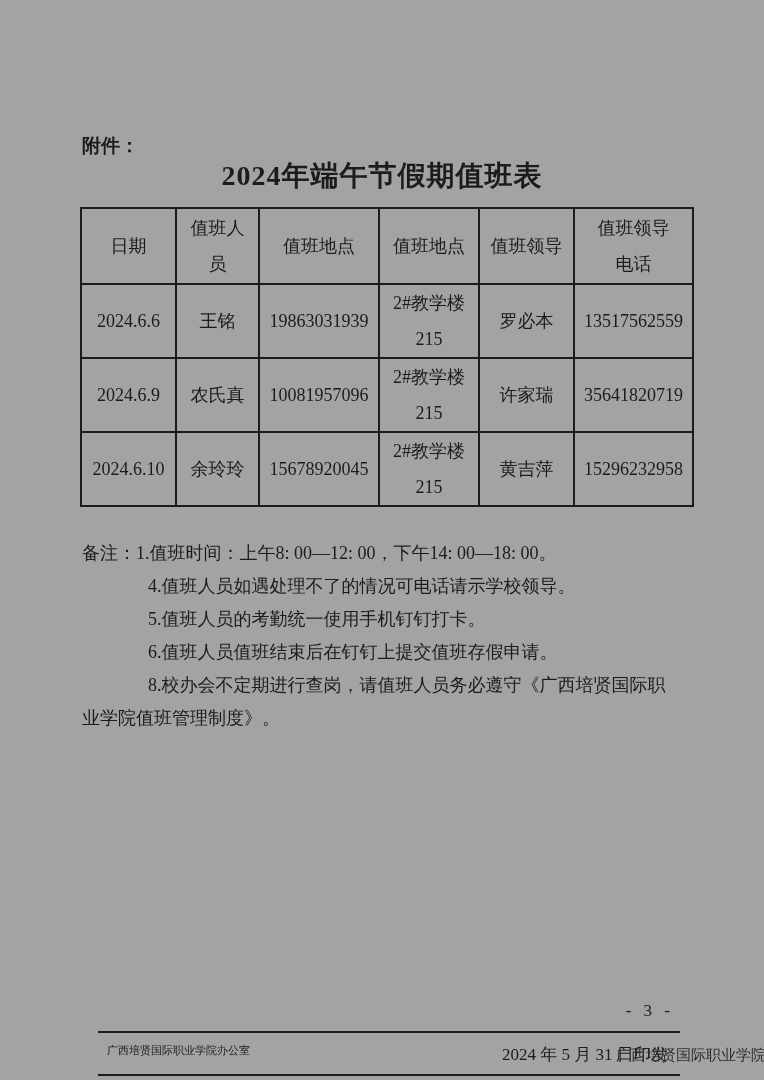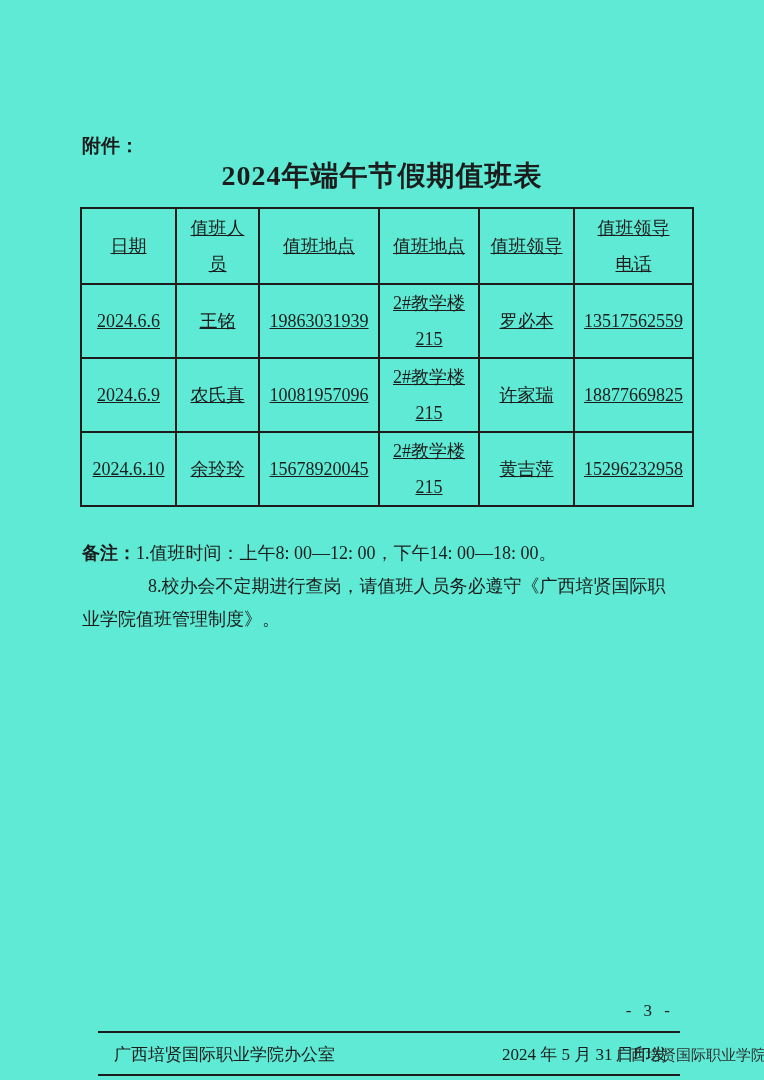--- a/index.html
+++ b/index.html
@@ -4,21 +4,21 @@
 <style>
   * { box-sizing: border-box; margin: 0; padding: 0; }
   html, body { background: #e8e8e8; }
   body { font-family: "Liberation Serif", "DejaVu Serif", serif; }
 
   .page {
     position: relative;
     width: 764px;
     height: 1080px;
     margin: 0 auto;
-    background: #5eead4;
+    background: #a3a3a3;
     color: #1c1c1c;
     overflow: hidden;
   }
 
   .attachment {
     padding-top: 133px;
     margin-left: 82px;
     font-size: 19px;
     font-weight: bold;
     line-height: 25px;
@@ -39,32 +39,31 @@
     table-layout: fixed;
     font-size: 18px;
   }
   .duty-table td, .duty-table th {
     border: 2px solid #1c1c1c;
     text-align: center;
     vertical-align: middle;
     font-weight: normal;
     padding: 0 2px;
     line-height: 24px;
-    text-decoration: underline;
   }
   .duty-table thead th { height: 76px; }
   .duty-table tbody td { height: 72px; }
   .two-line span { display: block; line-height: 36px; }
 
   .notes {
     margin: 30px 82px 0 82px;
     font-size: 18px;
     line-height: 33px;
   }
-  .notes .bold { font-weight: bold; }
+  .notes .bold { font-weight: normal; }
   .note-line { padding-left: 66px; }
   .note-wrap { text-indent: 66px; }
 
   .page-number {
     position: absolute;
     top: 1001px;
     right: 90px;
     font-size: 17px;
     letter-spacing: 4px;
     white-space: nowrap;
@@ -74,22 +73,22 @@
     left: 98px;
     width: 582px;
     height: 2px;
     background: #1c1c1c;
   }
   .rule-top { top: 1031px; }
   .rule-bottom { top: 1074px; }
   .footer-office {
     position: absolute;
     top: 1043px;
-    left: 114px;
-    font-size: 17px;
+    left: 107px;
+    font-size: 11px;
     white-space: nowrap;
   }
   .footer-date {
     position: absolute;
     top: 1043px;
     left: 502px;
     font-size: 17px;
     white-space: nowrap;
   }
   .footer-overlay {
@@ -151,38 +150,41 @@
       </tr>
       <tr>
         <td>2024.6.9</td>
         <td>农氏真</td>
         <td>10081957096</td>
         <td class="two-line">
           <span>2#教学楼</span>
           <span>215</span>
         </td>
         <td>许家瑞</td>
-        <td>18877669825</td>
+        <td>35641820719</td>
       </tr>
       <tr>
         <td>2024.6.10</td>
         <td>余玲玲</td>
         <td>15678920045</td>
         <td class="two-line">
           <span>2#教学楼</span>
           <span>215</span>
         </td>
         <td>黄吉萍</td>
         <td>15296232958</td>
       </tr>
     </tbody>
   </table>
 
   <div class="notes">
     <p class="note-first"><span class="bold">备注：</span><span>1.值班时间：上午8: 00—12: 00，下午14: 00—18: 00。</span></p>
+    <p class="note-line">4.值班人员如遇处理不了的情况可电话请示学校领导。</p>
+    <p class="note-line">5.值班人员的考勤统一使用手机钉钉打卡。</p>
+    <p class="note-line">6.值班人员值班结束后在钉钉上提交值班存假申请。</p>
     <p class="note-wrap">8.校办会不定期进行查岗，请值班人员务必遵守《广西培贤国际职业学院值班管理制度》。</p>
   </div>
 
   <div class="page-number">- 3 -</div>
   <div class="rule rule-top"></div>
   <div class="footer-office">广西培贤国际职业学院办公室</div>
   <div class="footer-date">2024 年 5 月 31 日印发</div>
   <div class="footer-overlay">广西培贤国际职业学院</div>
   <div class="rule rule-bottom"></div>
 

